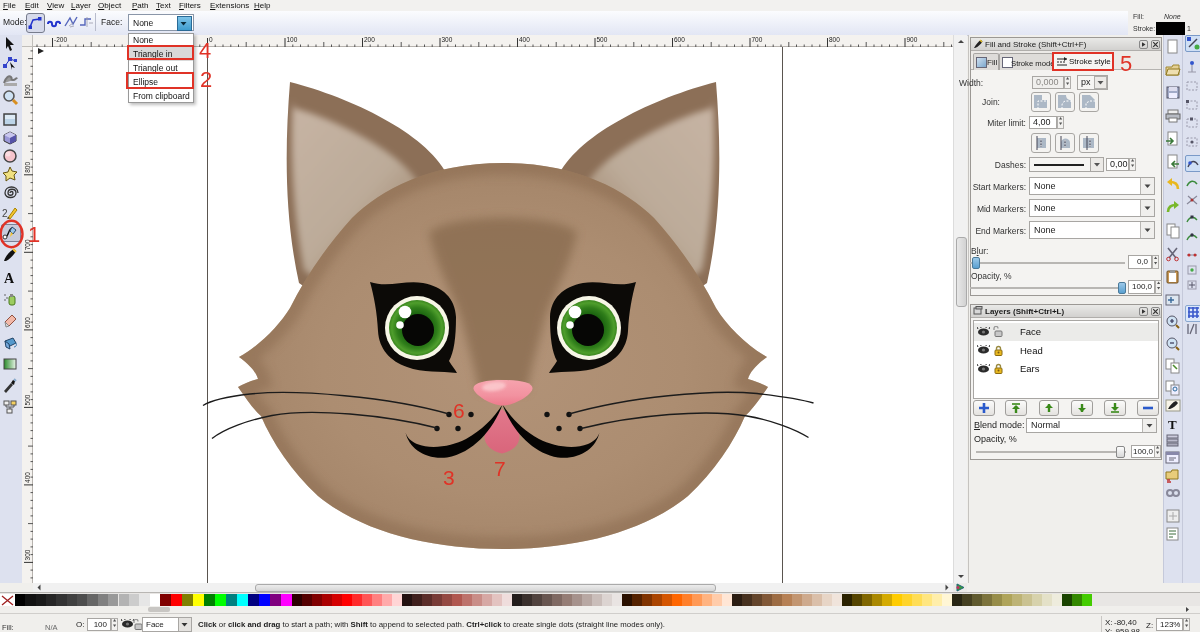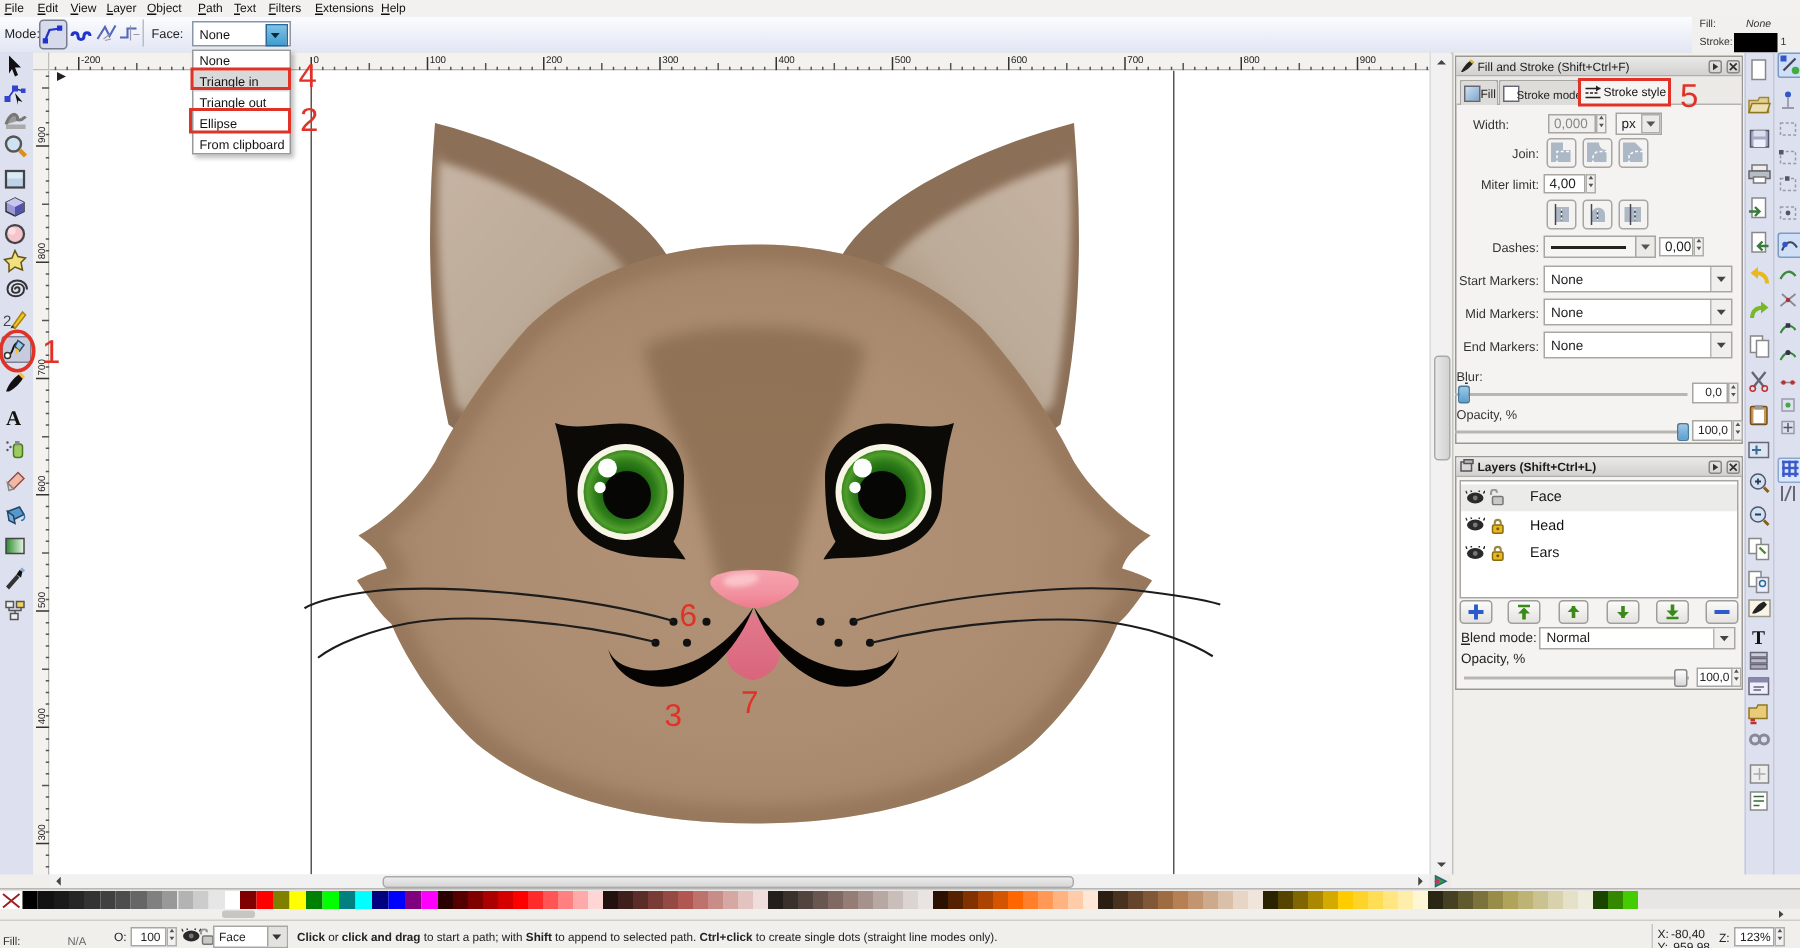--- a/index.html
+++ b/index.html
@@ -368,34 +368,34 @@
   </div>
 <div class="abs" style="left:1053px;top:52px;width:60px;height:18px;background:#f6f5f3;border:1px solid #a8a6a3;border-bottom:1px solid #f6f5f3;border-radius:2px 2px 0 0;box-sizing:border-box">
     <svg width="12" height="12" style="position:absolute;left:2px;top:3px">
       <path d="M1 3h7M9.5 3h1.5" stroke="#222"></path>
       <path d="M1 6h2M4 6h2M7 6h2" stroke="#222"></path>
       <path d="M1 9h10" stroke="#222"></path>
       <path d="M8 1l3 2-3 2z" fill="#222"></path>
     </svg>
     <div style="position:absolute;left:15px;top:4px;font-size:8px;color:#111;white-space:nowrap">Stroke style</div>
   </div>
-<div class="abs" style="left:959px;top:78px;width:70px;font-size:8.5px;color:#333;text-align:center;white-space:nowrap">Width:</div>
+<div class="abs" style="left:959px;top:78px;width:70px;font-size:8.5px;color:#333;text-align:left;white-space:nowrap">Width:</div>
 <div style="position:absolute;left:1032px;top:76px;width:32px;height:13px;background:#f0efed;border:1px solid #a8a6a3;box-sizing:border-box;font-size:9px;color:#8a8885;text-align:left;padding:0 3px;line-height:11px;overflow:hidden">0,000</div>
 <div style="position:absolute;left:1064px;top:76px;width:7px;height:13px;background:#f2f1ef;border:1px solid #b0aeab;box-sizing:border-box">
     <svg width="5" height="11">
       <path d="M1 2.5l1.6-2.4 1.6 2.4zM1 5.5l1.6 2.4 1.6-2.4z" fill="#555"></path>
     </svg>
   </div>
 <div style="position:absolute;left:1077px;top:75px;width:31px;height:15px;background:#f6f5f3;border:1px solid #a8a6a3;box-sizing:border-box;font-size:9px;color:#222;text-align:left;padding:0 3px;line-height:13px;overflow:hidden">px</div>
 <div class="abs" style="left:1094px;top:76px;width:13px;height:13px;background:#eceae7;border:1px solid #b0aeab;box-sizing:border-box">
     <svg width="11" height="11">
       <path d="M2.5 4l3 3.5L8.5 4z" fill="#555"></path>
     </svg>
   </div>
-<div class="abs" style="left:956px;top:97px;width:70px;font-size:8.5px;color:#333;text-align:right;white-space:nowrap">Join:</div>
+<div class="abs" style="left:956px;top:97px;width:70px;font-size:8.5px;color:#333;text-align:center;white-space:nowrap">Join:</div>
 <div style="position:absolute;left:1031px;top:92px;width:20px;height:20px;background:#f4f3f1;border:1px solid #a8a6a3;border-radius:3px;box-sizing:border-box">
     <svg width="18" height="18">
       <path d="M2 2h8v5h5v8H2z" fill="#9aa9bc" opacity="0.8"></path>
       <path d="M6 16V8h10" stroke="#fff" stroke-dasharray="2 1.5" fill="none"></path>
     </svg>
   </div>
 <div style="position:absolute;left:1055px;top:92px;width:20px;height:20px;background:#f4f3f1;border:1px solid #a8a6a3;border-radius:3px;box-sizing:border-box">
     <svg width="18" height="18">
       <path d="M2 2h8v0c0 3 2 5 5 5v8H2z" fill="#9aa9bc" opacity="0.8"></path>
       <path d="M6 16V12c0-2 2-4 4-4h6" stroke="#fff" stroke-dasharray="2 1.5" fill="none"></path>

